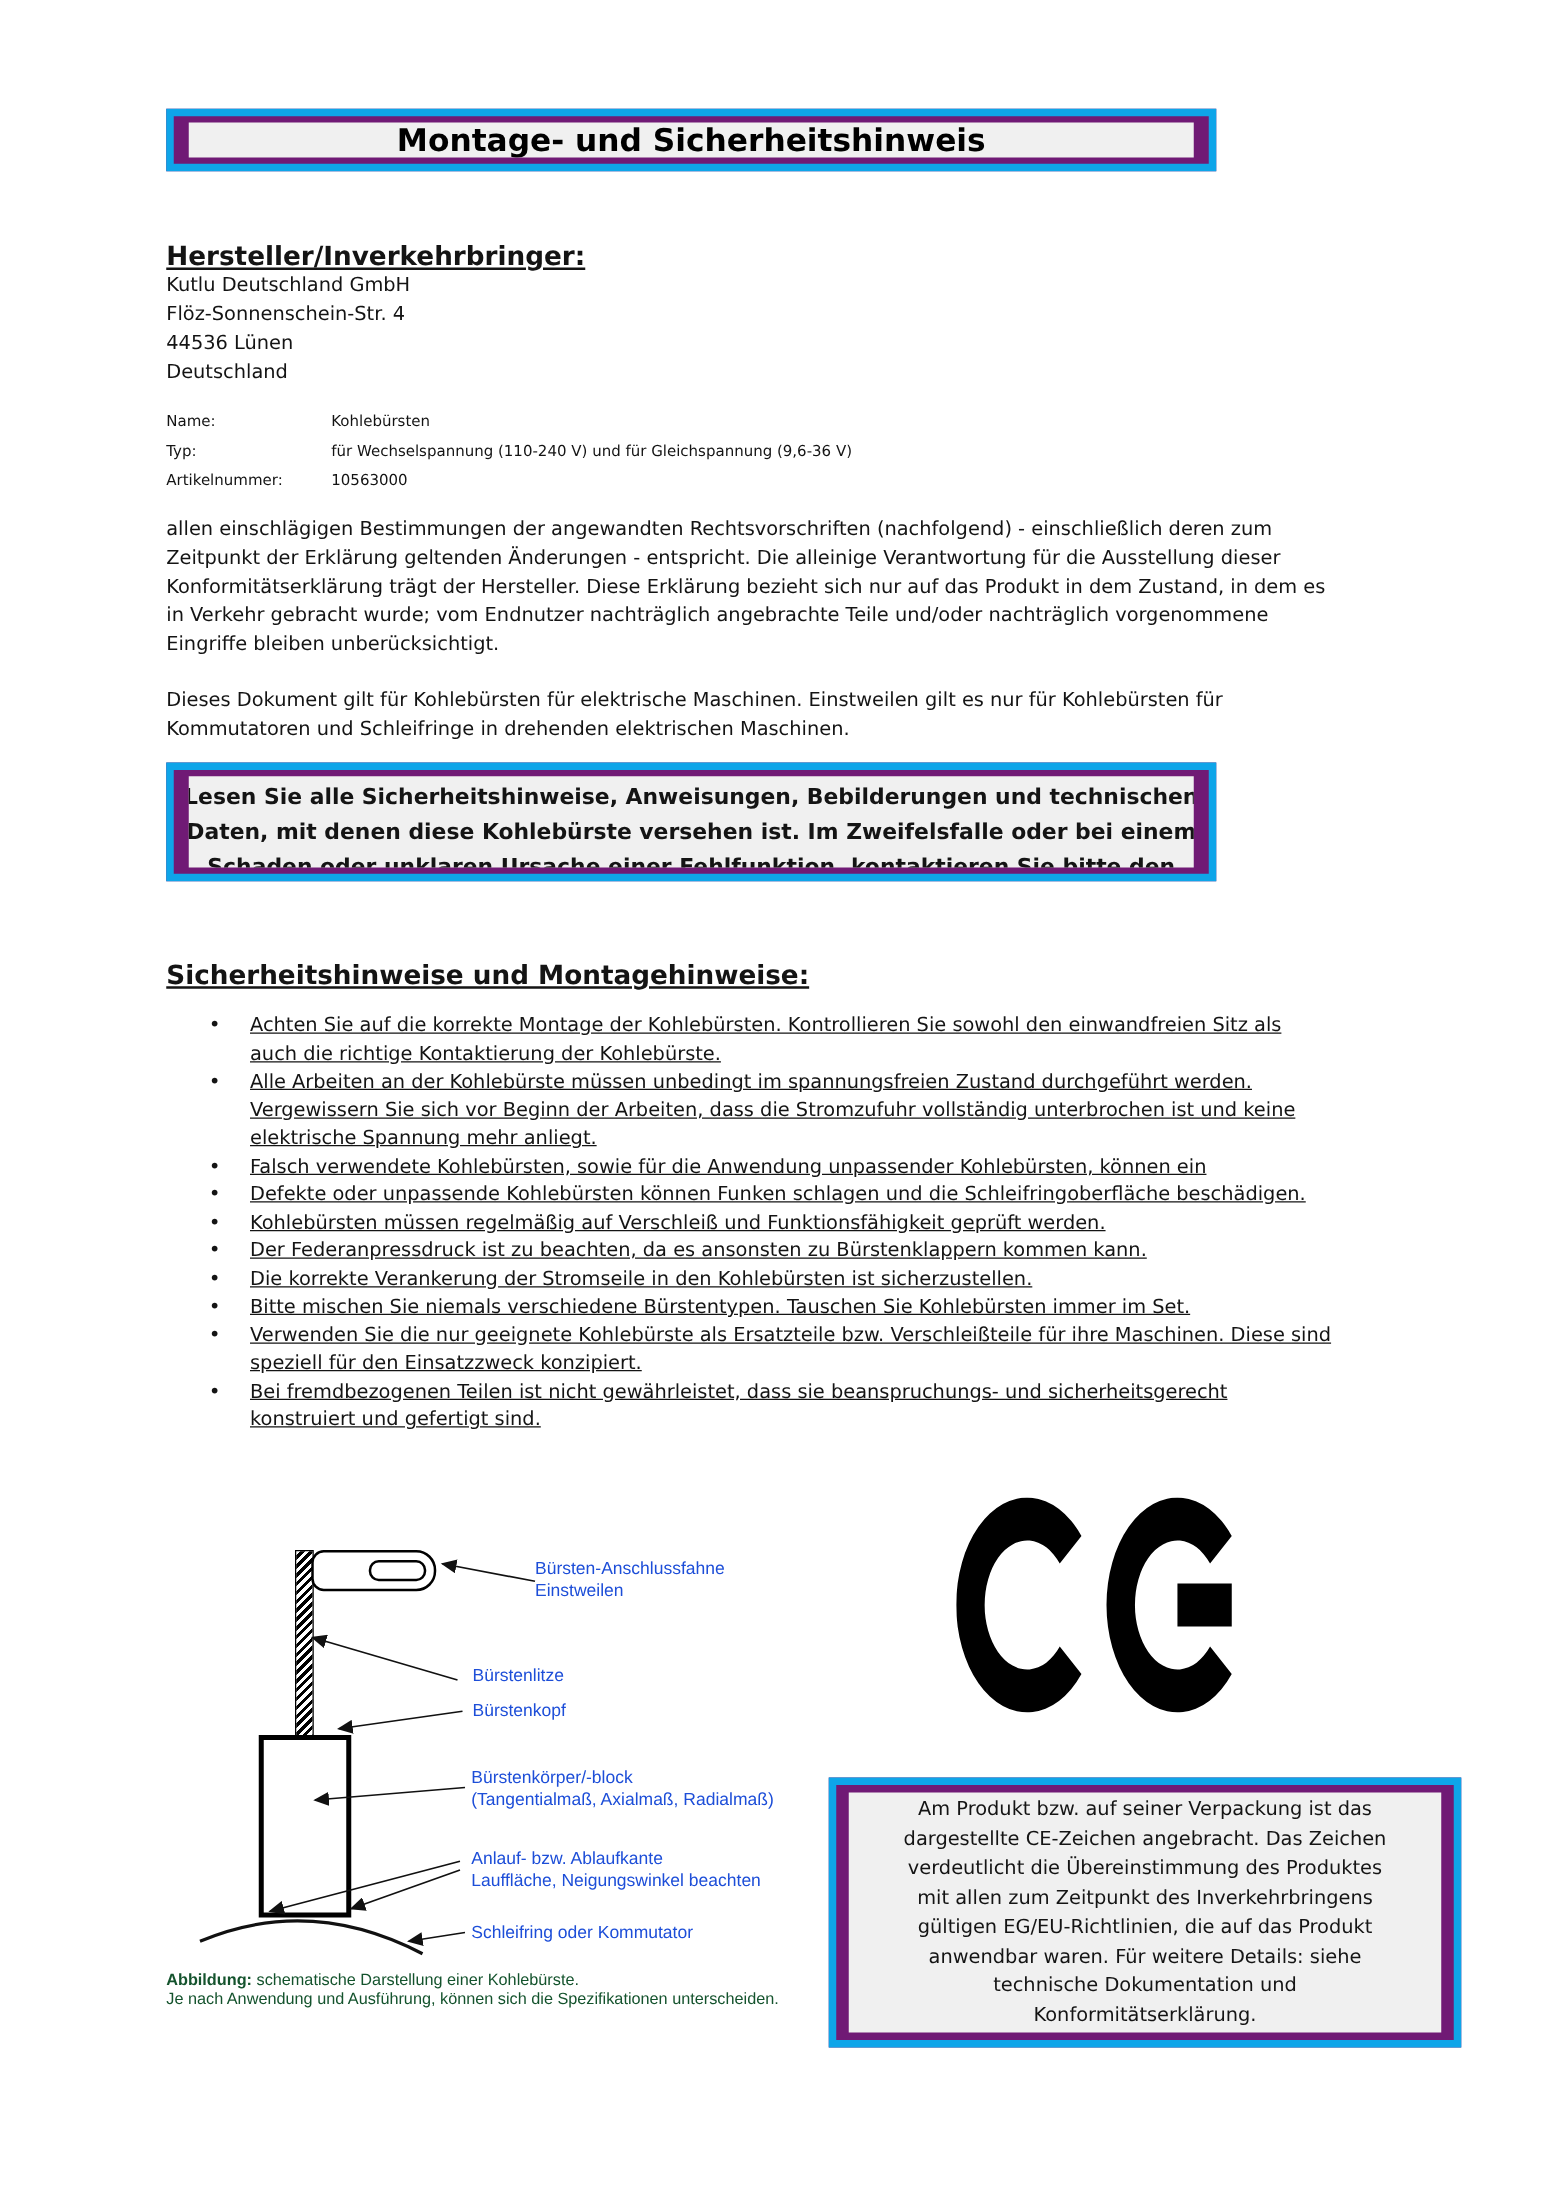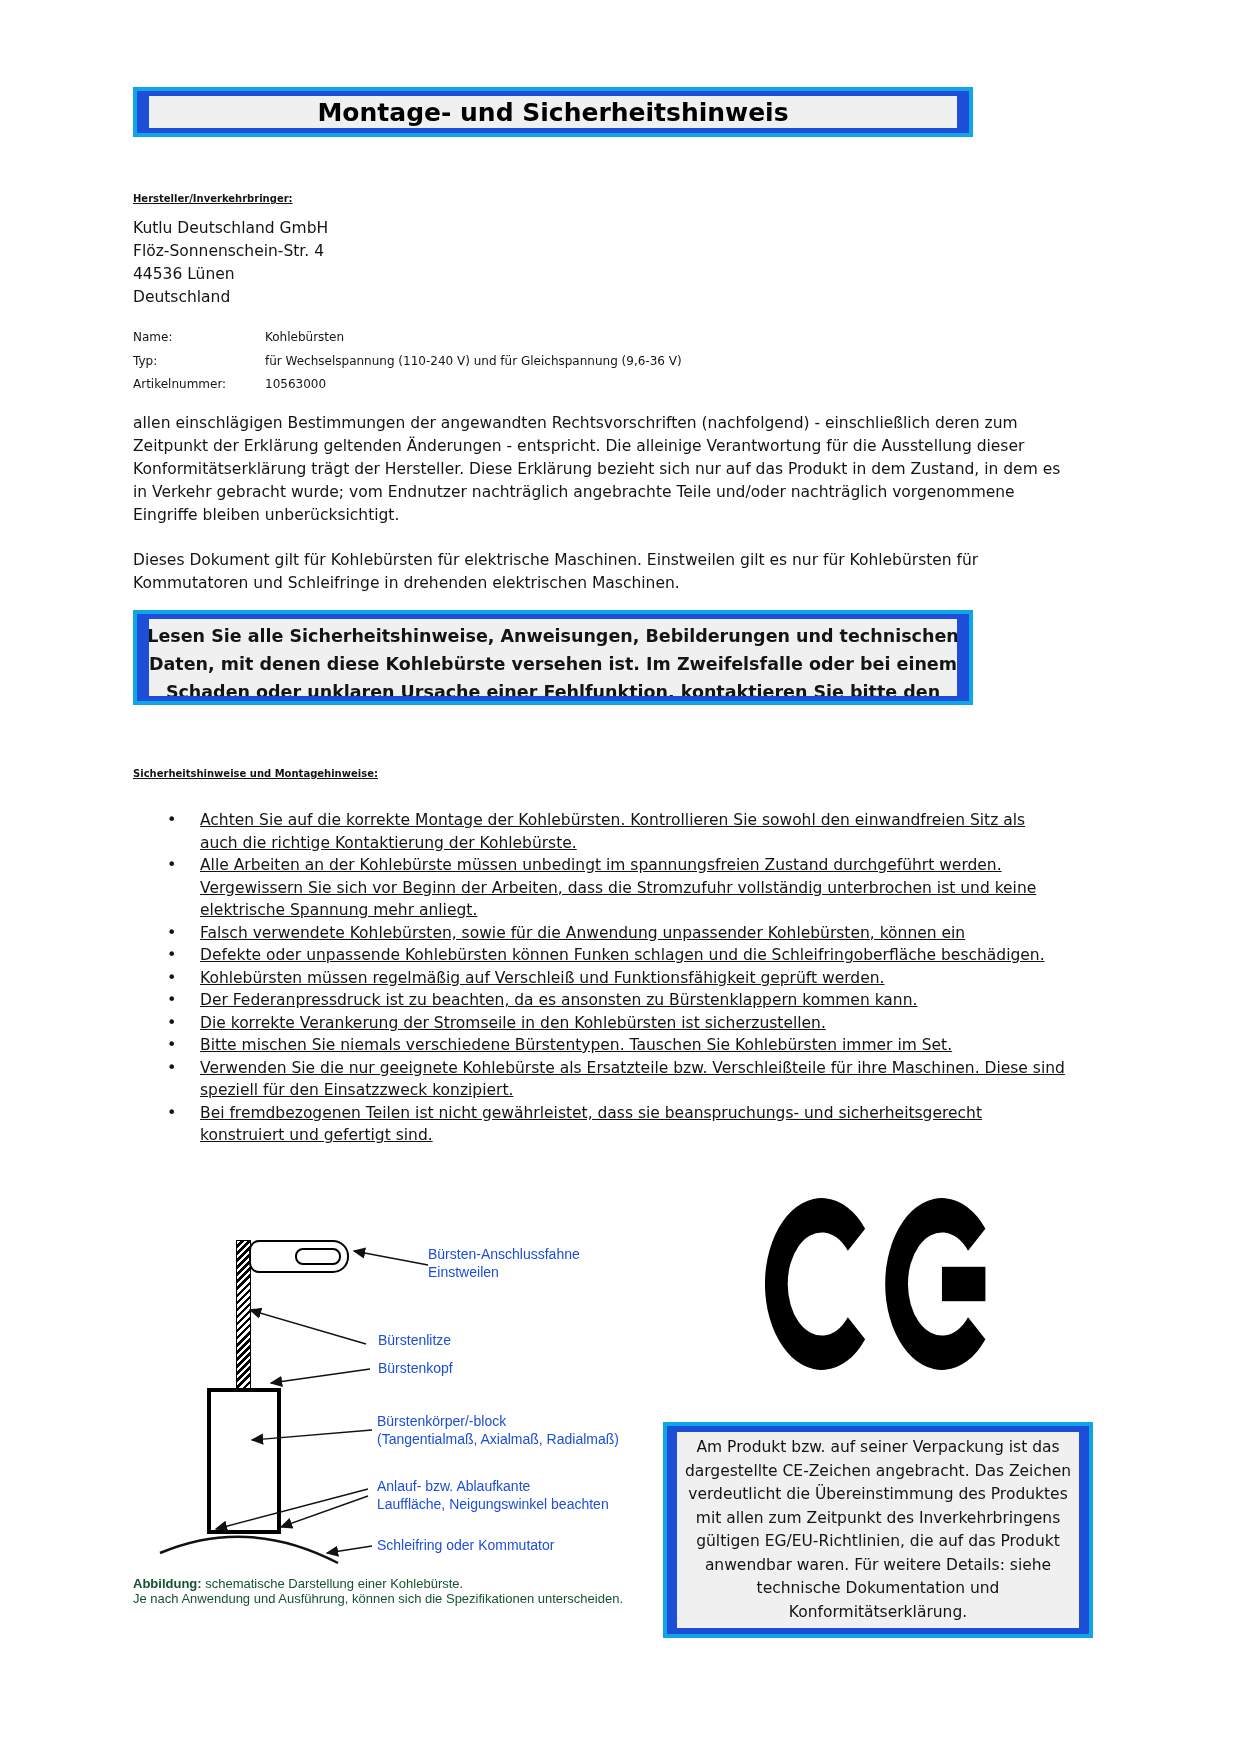--- a/index.html
+++ b/index.html
@@ -1,27 +1,27 @@
 <!DOCTYPE html>
 <html><head>
 <meta charset="utf-8">
 <style>
   html,body{margin:0;padding:0;background:#fff;}
   .page{position:relative;width:1241px;height:1754px;background:#ffffff;
         font-family:"DejaVu Sans",sans-serif;color:#141414;overflow:hidden;}
   .abs{position:absolute;}
 
   
-  .frame{border:4px solid #0ea5e9;background:#1d4ed8;box-sizing:border-box;}
+  .frame{border:6px solid #0ea5e9;background:#701a75;box-sizing:border-box;}
   .frame-fill{position:absolute;left:12px;right:12px;top:5px;bottom:5px;background:#f0f0f0;
               display:flex;align-items:center;justify-content:center;overflow:hidden;}
 
   .doc-title{font-size:25px;font-weight:bold;color:#000;}
 
-  .h-underline{font-size:10px;font-weight:bold;text-decoration:underline;}
+  .h-underline{font-size:21px;font-weight:bold;text-decoration:underline;}
 
   .line{line-height:23px;font-size:15.5px;white-space:nowrap;}
 
   .prod-row{display:flex;line-height:23.5px;font-size:12px;align-items:center;}
   .prod-label{width:132px;flex:0 0 132px;}
 
   .warn-text{font-size:17.5px;font-weight:bold;text-align:center;line-height:28px;}
   .warn-text div{white-space:nowrap;}
 
   ul.bullets{list-style:none;margin:0;padding:0;font-size:15.5px;}
@@ -188,21 +188,21 @@
   </div>
 
   <svg class="abs" style="left:765px;top:1198px;" width="228" height="172" viewBox="0 0 201 100" preserveAspectRatio="none">
     <g fill="#000">
       <path d="M88.3,82.1 A50,50 0 1 1 88.3,17.9 L73,30.7 A30,30 0 1 0 73,69.3 Z"></path>
       <path d="M194.3,82.1 A50,50 0 1 1 194.3,17.9 L179,30.7 A30,30 0 1 0 179,69.3 Z"></path>
       <rect x="156" y="40" width="38.3" height="20"></rect>
     </g>
   </svg>
 
-  <div class="abs frame" style="left:663px;top:1422px;width:430px;height:216px;">
+  <div class="abs frame" style="left:663px;top:1422px;width:506px;height:216px;">
     <div class="frame-fill" style="left:10px;right:10px;top:6px;bottom:6px;">
       <div class="ce-text">
         <div>Am Produkt bzw. auf seiner Verpackung ist das</div>
         <div>dargestellte CE-Zeichen angebracht. Das Zeichen</div>
         <div>verdeutlicht die Übereinstimmung des Produktes</div>
         <div>mit allen zum Zeitpunkt des Inverkehrbringens</div>
         <div>gültigen EG/EU-Richtlinien, die auf das Produkt</div>
         <div>anwendbar waren. Für weitere Details: siehe</div>
         <div>technische Dokumentation und</div>
         <div>Konformitätserklärung.</div>

